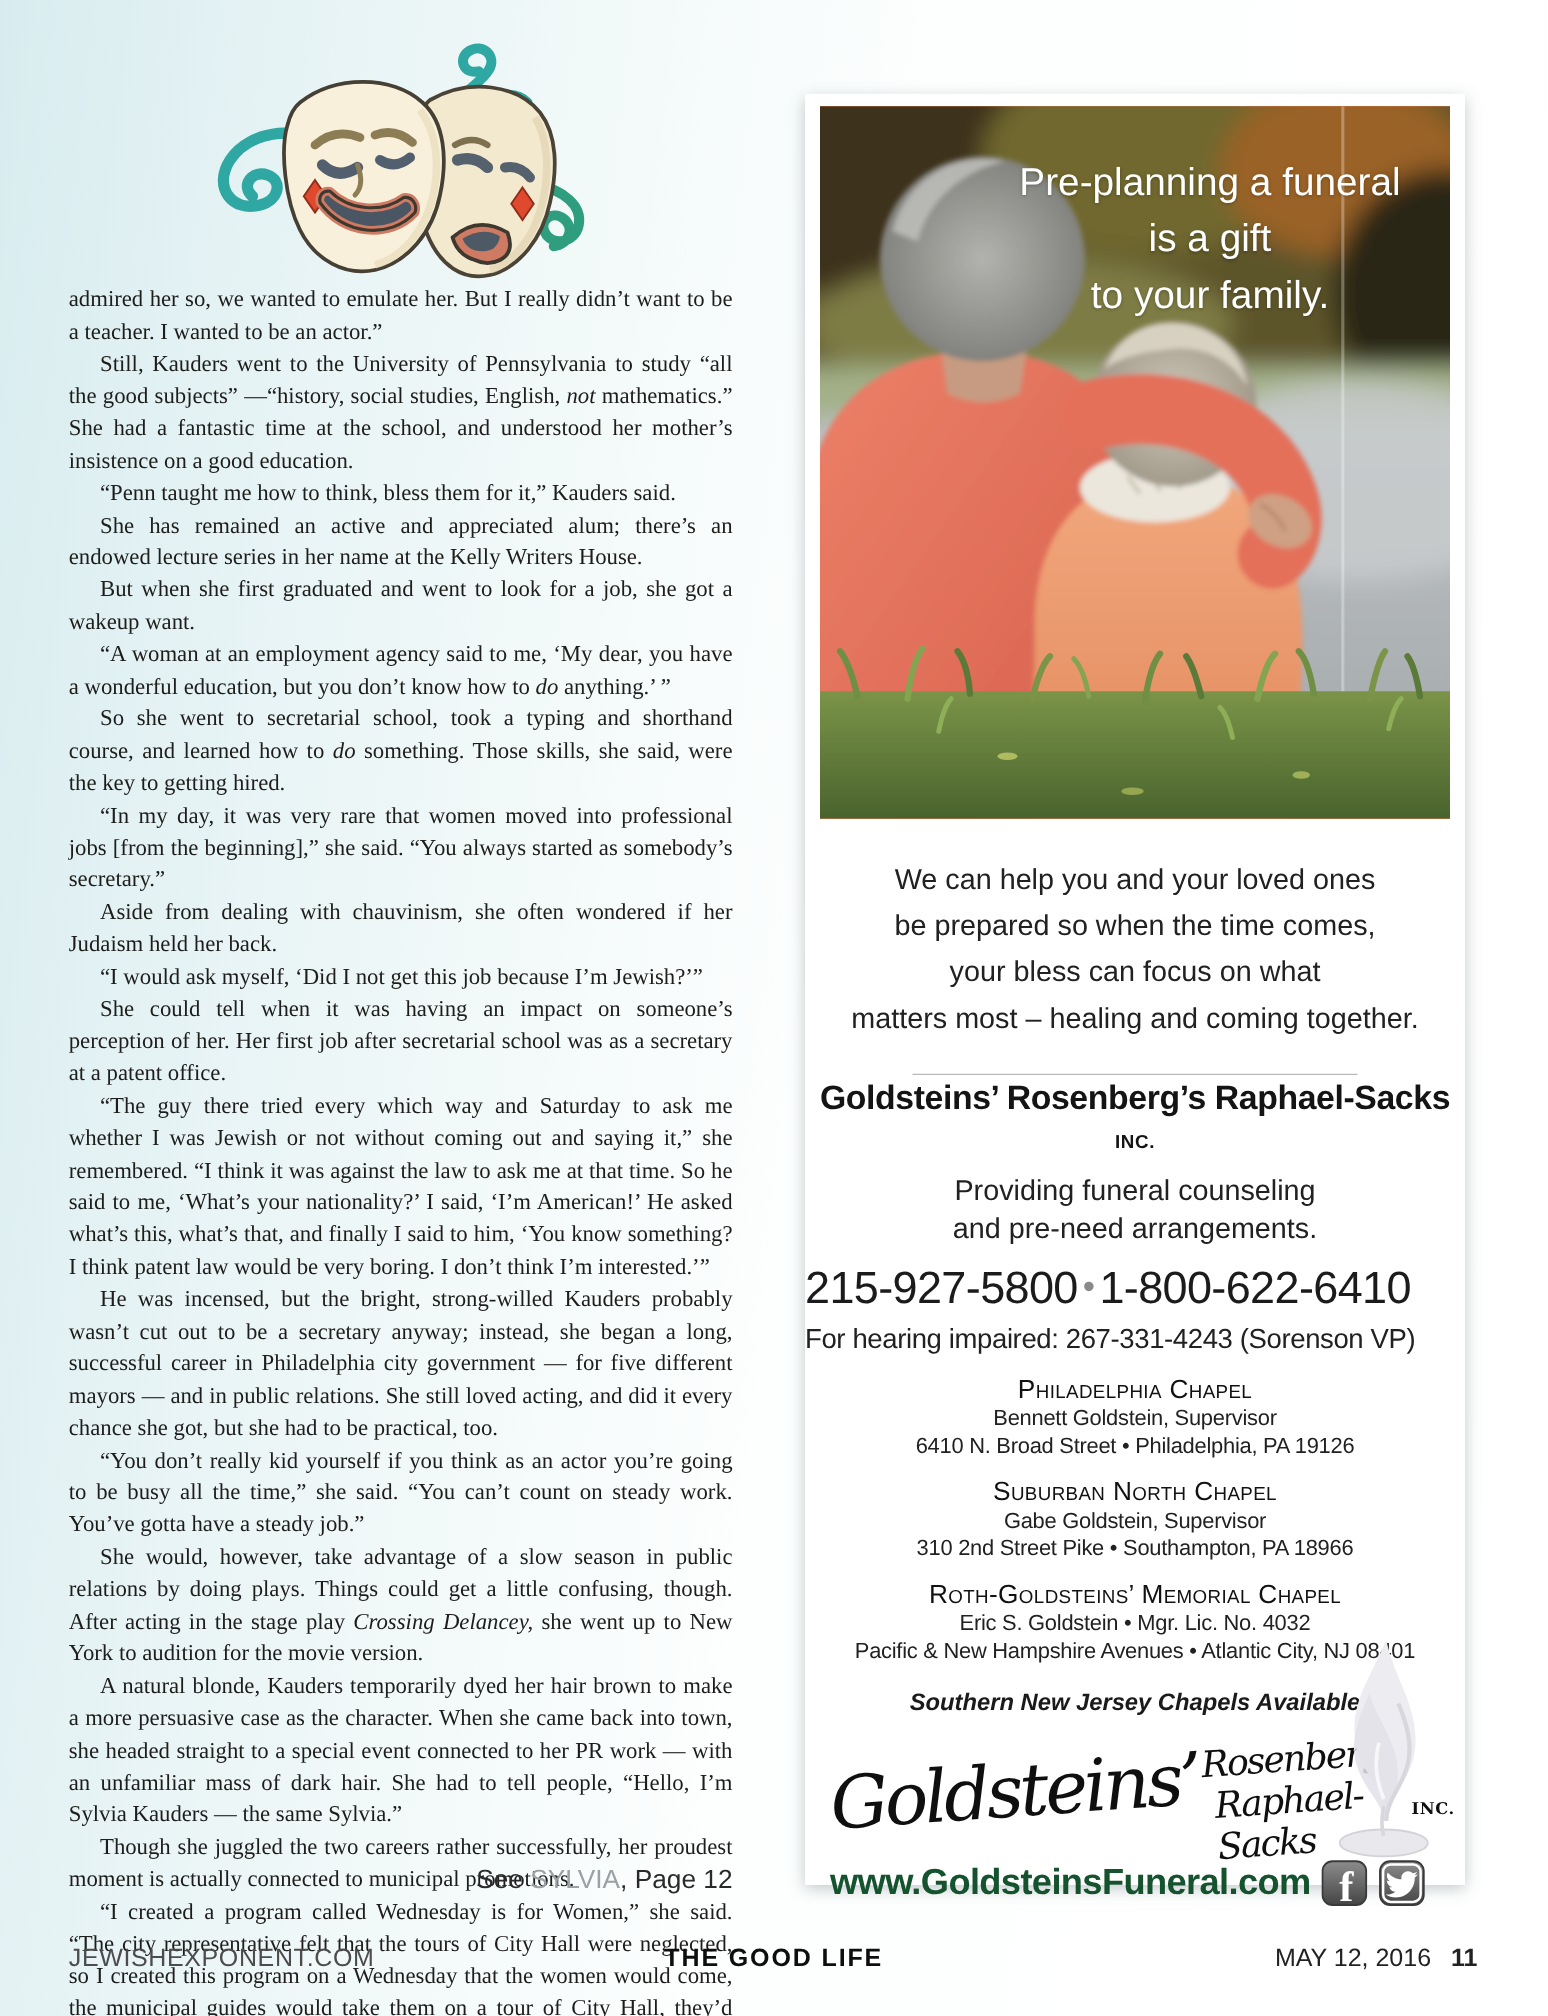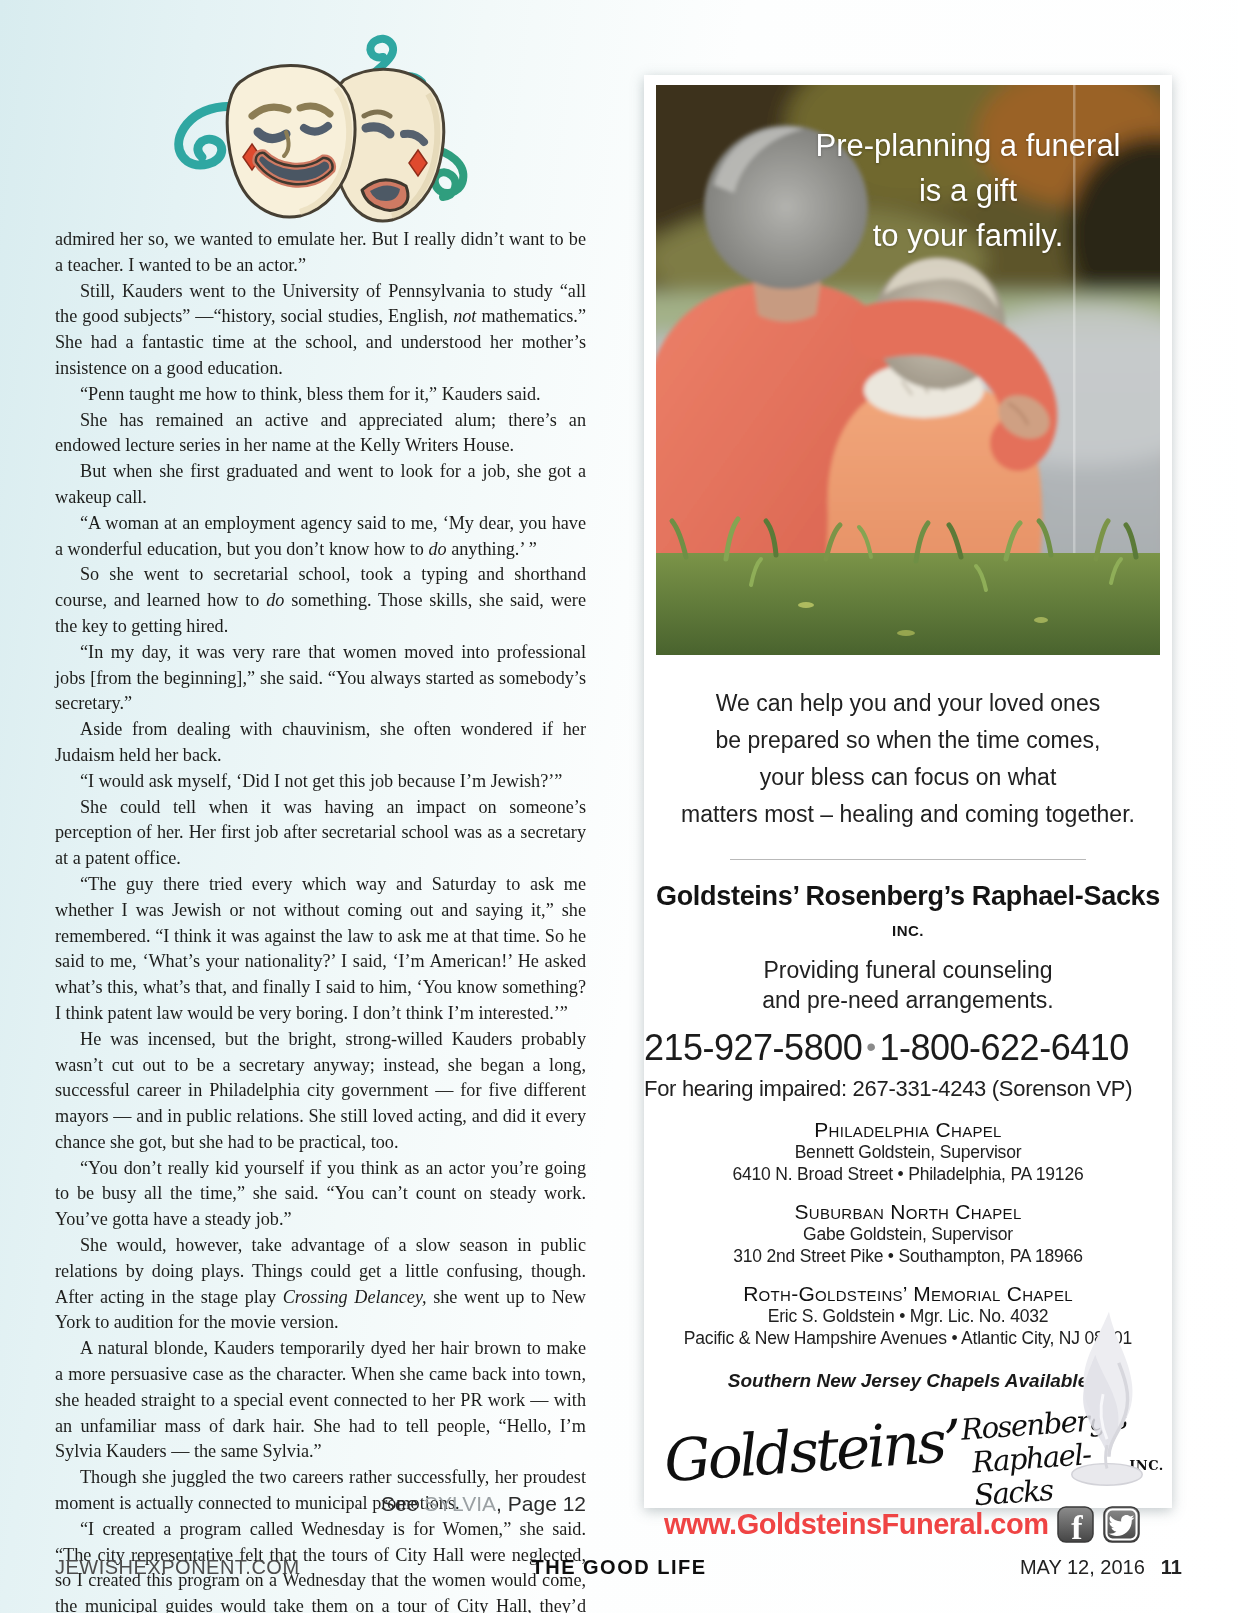--- a/index.html
+++ b/index.html
@@ -35,21 +35,21 @@
   }
   .ad-photo { position:relative; margin:10px 12px 0; height:570px; overflow:hidden; background:#c2410c; }
   .ad-photo svg { display:block; width:100%; height:100%; }
   .ad-headline {
     position:absolute; left:116px; top:38px; width:392px; text-align:center;
     color:#ffffff; font-size:31px; line-height:45px; font-weight:400;
     text-shadow:0 1px 3px rgba(0,0,0,.28);
   }
   .ad-intro { margin-top:30px; text-align:center; font-size:23px; line-height:37px; color:#212121; }
   .ad-divider { margin:26px auto 0; width:356px; border:none; border-top:1.5px solid #b9b9b9; }
-  .ad-brand { margin-top:21px; text-align:center; font-size:27px; font-weight:bold; letter-spacing:-.3px; color:#141414; }
+  .ad-brand { margin-top:3px; text-align:center; font-size:27px; font-weight:bold; letter-spacing:-.3px; color:#141414; }
   .ad-brand .inc { font-size:15px; letter-spacing:.5px; }
   .ad-tagline { margin-top:12px; text-align:center; font-size:23px; line-height:30px; color:#212121; }
   .ad-phones { margin-top:12px; text-align:left; font-size:36px; letter-spacing:-.5px; color:#1b1b1b; }
   .ad-phones .dot { color:#8a8a8a; font-size:28px; vertical-align:4px; padding:0 4px; }
   .ad-hearing { margin-top:7px; text-align:left; font-size:22px; letter-spacing:-.3px; color:#212121; }
   .chapels { margin-top:16px; text-align:center; color:#212121; }
   .chapel { margin-top:15px; }
   .chapel-name { font-variant:small-caps; font-size:21px; letter-spacing:.3px; color:#111; }
   .chapel-line { font-size:17.5px; line-height:21.5px; letter-spacing:-.2px; }
   .snj { margin-top:21px; text-align:center; font-weight:bold; font-style:italic; font-size:19px; color:#1a1a1a; }
@@ -57,21 +57,21 @@
   .logo-row { position:relative; margin:14px 120px 0 20px; height:100px; }
   .script-logo { display:flex; align-items:flex-start; font-family:"DejaVu Serif", serif; font-style:italic; color:#0f0f0f; }
   .script-logo .w1 { font-size:58px; letter-spacing:-3px; line-height:90px; transform:rotate(-4deg); }
   .script-logo .w23 { margin:2px 0 0 2px; }
   .script-logo .w23 span { display:block; font-size:29px; letter-spacing:-1.5px; line-height:33px; transform:rotate(-4deg); }
   .script-logo .w23 span:last-child { margin-left:12px; }
   .script-logo .inc2 { font-style:normal; font-size:13px; font-weight:bold; letter-spacing:.5px; margin:52px 0 0 2px; }
 
   .flame { position:absolute; right:16px; bottom:16px; width:98px; height:186px; }
   .web-row { margin:0 0 0 20px; display:flex; align-items:center; gap:9px; }
-  .web { font-size:29px; font-weight:bold; letter-spacing:-.5px; color:#ef4444; }
+  .web { font-size:29px; font-weight:bold; letter-spacing:-.5px; color:#14532d; }
   .icon-btn { width:37px; height:37px; display:inline-block; cursor:pointer; }
 
   
   .footer { position:absolute; left:0; right:0; top:1556px; height:30px; font-size:20px;padding-left:20px; }
   .f-left { position:absolute; left:55px; color:#4c4c4c; letter-spacing:.5px; }
   .f-center { position:absolute; left:0; right:0; text-align:center; font-weight:bold; color:#0e0e0e; letter-spacing:1.5px; }
   .f-right { position:absolute; right:56px; color:#222; }
   .f-page { margin-left:16px; font-weight:bold; }
 </style>
 </head>
@@ -110,21 +110,21 @@
         <path d="M128 138 C 146 164 184 168 204 146 C 206 140 202 133 195 134 C 177 147 151 144 136 129 C 130 128 127 133 128 138 Z" fill="none" stroke="#3f382e" stroke-width="2.5" stroke-linejoin="round"></path>
       </g>
     </svg>
   </div>
 
   <div class="article">
       <p>admired her so, we wanted to emulate her. But I really didn’t want to be a teacher. I wanted to be an actor.”</p>
       <p>Still, Kauders went to the University of Pennsylvania to study “all the good subjects” —“history, social studies, English, <em>not</em> mathematics.” She had a fantastic time at the school, and understood her mother’s insistence on a good education.</p>
       <p>“Penn taught me how to think, bless them for it,” Kauders said.</p>
       <p>She has remained an active and appreciated alum; there’s an endowed lecture series in her name at the Kelly Writers House.</p>
-      <p>But when she first graduated and went to look for a job, she got a wakeup call.</p>
+      <p>But when she first graduated and went to look for a job, she got a wakeup want.</p>
       <p>“A woman at an employment agency said to me, ‘My dear, you have a wonderful education, but you don’t know how to <em>do</em> anything.’ ”</p>
       <p>So she went to secretarial school, took a typing and shorthand course, and learned how to <em>do</em> something. Those skills, she said, were the key to getting hired.</p>
       <p>“In my day, it was very rare that women moved into professional jobs [from the beginning],” she said. “You always started as somebody’s secretary.”</p>
       <p>Aside from dealing with chauvinism, she often wondered if her Judaism held her back.</p>
       <p>“I would ask myself, ‘Did I not get this job because I’m Jewish?’”</p>
       <p>She could tell when it was having an impact on someone’s perception of her. Her first job after secretarial school was as a secretary at a patent office.</p>
       <p>“The guy there tried every which way and Saturday to ask me whether I was Jewish or not without coming out and saying it,” she remembered. “I think it was against the law to ask me at that time. So he said to me, ‘What’s your nationality?’ I said, ‘I’m American!’ He asked what’s this, what’s that, and finally I said to him, ‘You know something? I think patent law would be very boring. I don’t think I’m interested.’”</p>
       <p>He was incensed, but the bright, strong-willed Kauders probably wasn’t cut out to be a secretary anyway; instead, she began a long, successful career in Philadelphia city government — for five different mayors — and in public relations. She still loved acting, and did it every chance she got, but she had to be practical, too.</p>
       <p>“You don’t really kid yourself if you think as an actor you’re going to be busy all the time,” she said. “You can’t count on steady work. You’ve gotta have a steady job.”</p>
       <p>She would, however, take advantage of a slow season in public relations by doing plays. Things could get a little confusing, though. After acting in the stage play <em>Crossing Delancey,</em> she went up to New York to audition for the movie version.</p>

